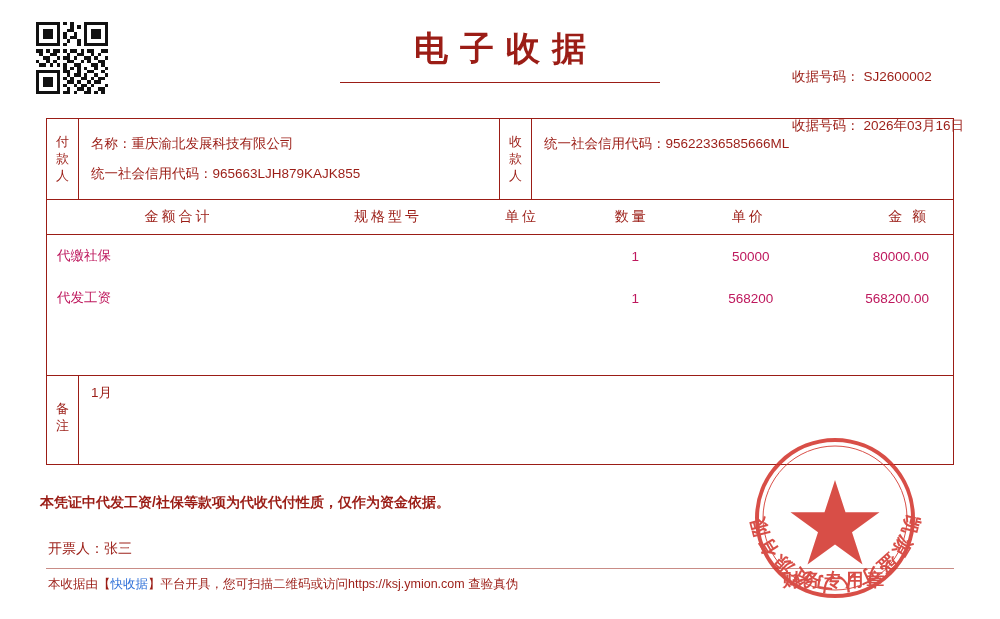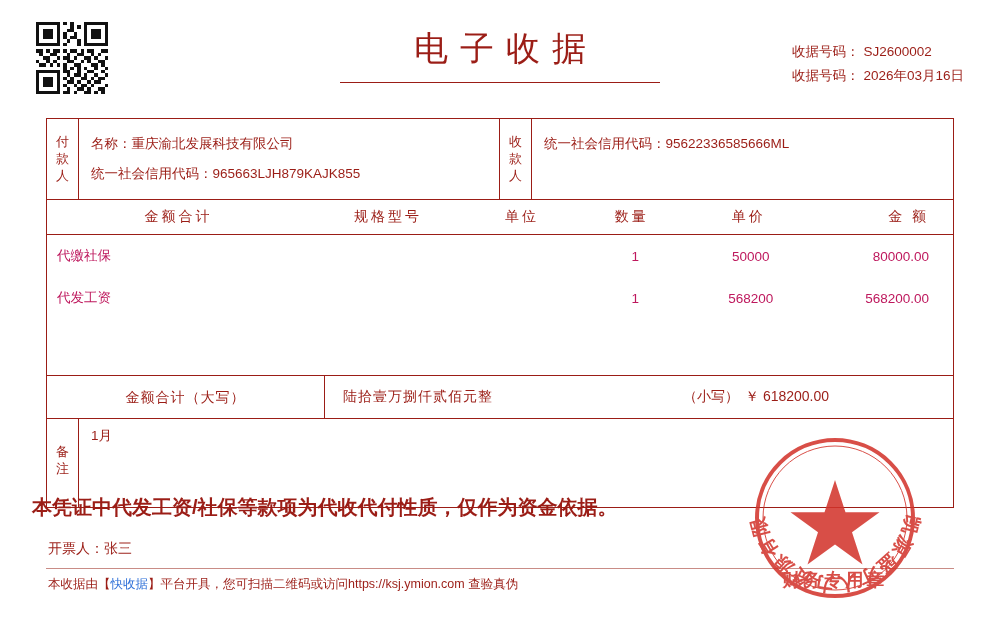--- a/index.html
+++ b/index.html
@@ -38,40 +38,40 @@
     right: 0;
     top: 26px;
     text-align: center;
     pointer-events: none;
   }
   .title-text {
     display: inline-block;
     font-family: "Liberation Serif", serif;
     font-size: 34px;
     letter-spacing: 12px;
-    font-weight: 400;
+    font-weight: 700;
     color: #9b1d16;
     padding-bottom: 6px;
     text-indent: 12px;
   }
   .title-rule {
     width: 320px;
     margin: 4px auto 0 auto;
     border-top: 1px solid #9b1d16;
   }
   .meta {
     position: absolute;
     right: 36px;
     top: 40px;
     font-size: 13.5px;
     line-height: 24px;
     color: #9b1d16;
     white-space: nowrap;
   }
-  .meta-row { display: block; }
+  .meta-row { display: block; margin-top: 25px; }
   .meta-label { display: inline-block; }
   .meta-value { display: inline-block; margin-left: 4px; }
 
   
   .table {
     position: absolute;
     left: 46px;
     top: 118px;
     width: 908px;
     border: 1.5px solid #9b1d16;
@@ -194,23 +194,23 @@
   .remark-body {
     flex: 1;
     padding: 8px 0 0 12px;
     font-size: 13.5px;
     color: #9b1d16;
   }
 
   
   .note {
     position: absolute;
-    left: 32px;
+    left: 40px;
     top: 494px;
-    font-size: 20px;
+    font-size: 14px;
     font-weight: 700;
     color: #9b1d16;
   }
   .drawer {
     position: absolute;
     left: 48px;
     top: 540px;
     font-size: 14px;
     color: #9b1d16;
   }
@@ -422,27 +422,20 @@
         <div class="c-name">代发工资</div>
         <div class="c-spec"></div>
         <div class="c-unit"></div>
         <div class="c-qty">1</div>
         <div class="c-price">568200</div>
         <div class="c-amt">568200.00</div>
       </div>
       <div class="spacer-row"></div>
     </div>
 
-    <div class="total-row cellborder-b">
-      <div class="total-label">金额合计（大写）</div>
-      <div class="total-cn">陆拾壹万捌仟贰佰元整</div>
-      <div class="total-num">
-        <span class="total-small-lbl">（小写）</span><span>￥</span>&nbsp;<span>618200.00</span>
-      </div>
-    </div>
 
     <div class="remark-row">
       <div class="remark-tag">
         <span>备</span>
         <span>注</span>
       </div>
       <div class="remark-body">1月</div>
     </div>
   </div>
 

